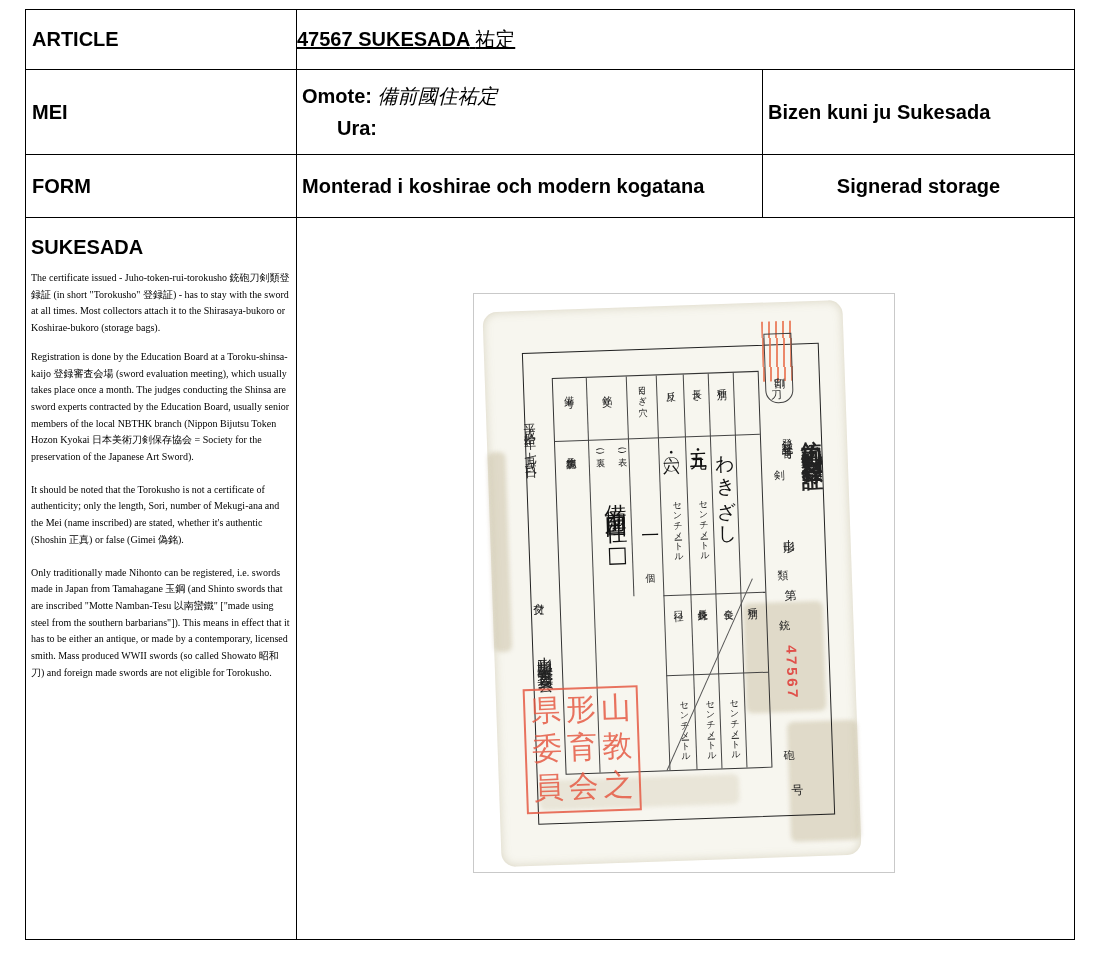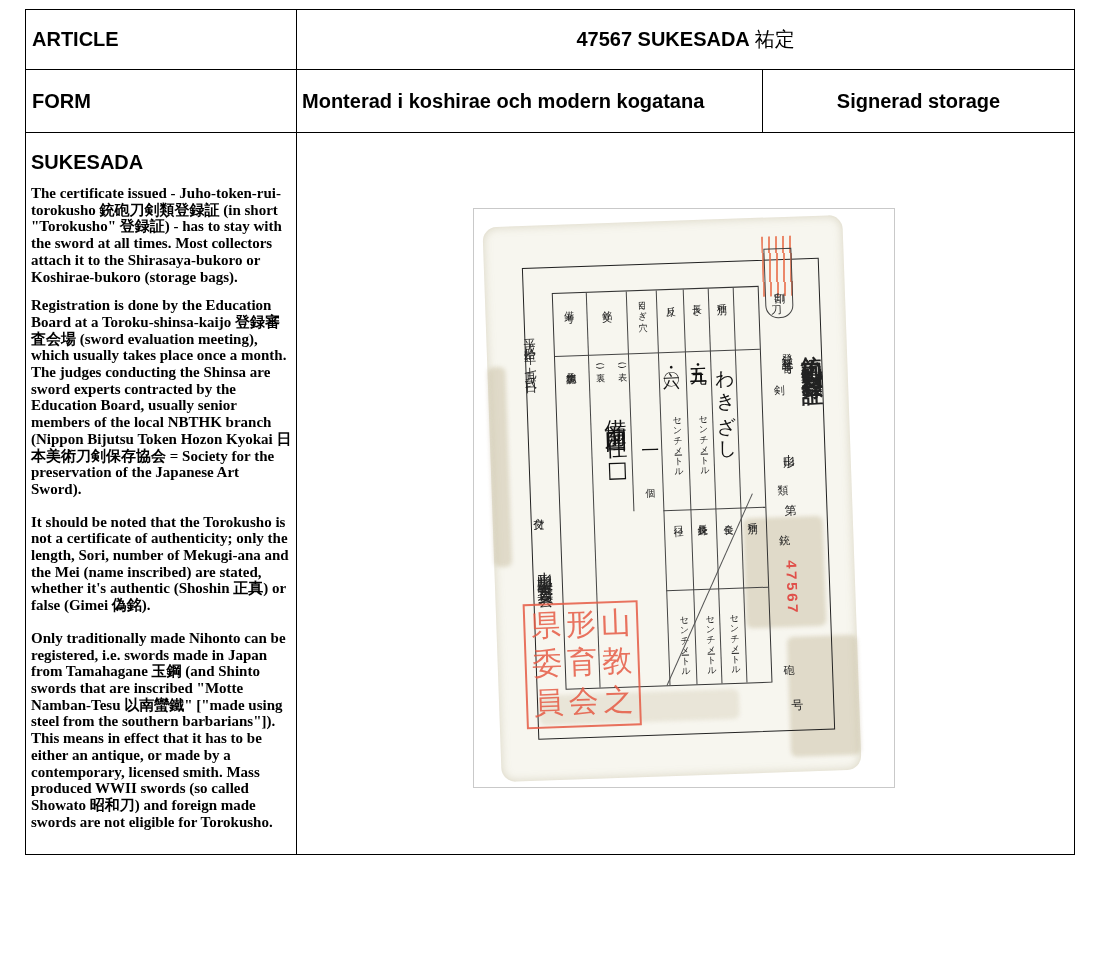--- a/index.html
+++ b/index.html
@@ -9,35 +9,35 @@
   table.spec { border-collapse: collapse; width: 1049px; table-layout: fixed; }
   table.spec td { border: 1.5px solid #000; padding: 0; vertical-align: middle; }
 
   .label { font-family: "Liberation Sans", sans-serif; font-weight: bold; font-size: 20px; padding-left: 6px !important; }
 
   tr.r-article { height: 60px; }
   tr.r-mei { height: 85px; }
   tr.r-form { height: 63px; }
   tr.r-body { height: 722px; }
 
-  .article-val { text-align: center; font-weight: bold; font-size: 20px; }
+  .article-val { font-weight: bold; font-size: 20px; text-decoration: underline; }
   .article-val .kanji { font-weight: normal; }
 
   .mei-cell { padding-left: 5px !important; }
   .mei-line { font-weight: bold; font-size: 20px; line-height: 34px; }
   .mei-line .jp { font-weight: normal; font-style: italic; }
   .mei-ura { padding-left: 35px; margin-top: -2px; }
 
   .mei-romaji { font-weight: bold; font-size: 20px; padding-left: 5px !important; }
   .form-val { font-weight: bold; font-size: 20px; padding-left: 5px !important; }
   .form-habaki { font-weight: bold; font-size: 20px; text-align: center; }
 
   td.toro { vertical-align: top !important; padding: 18px 4px 0 5px !important; }
   .toro-title { font-family: "Liberation Sans", sans-serif; font-weight: bold; font-size: 20px; margin: 0 0 4px 0; line-height: 22px; }
-  .toro-p { font-family: "Liberation Serif", serif; font-size: 15px; line-height: 16.7px; margin: 12px 0 16px 0; font-weight: bold; }
+  .toro-p { font-family: "Liberation Serif", serif; font-size: 10px; line-height: 16.7px; margin: 12px 0 16px 0; }
 
   td.img-cell { vertical-align: top !important; position: relative; }
 
   .cert { position: absolute; left: 176px; top: 75px; width: 420px; height: 578px; border: 1px solid #c9c9c9; background: #fff; overflow: hidden; }
   .card { position: absolute; left: 18px; top: 12px; width: 360px; height: 555px; background: #f7f6ef; border-radius: 14px; transform: rotate(-2deg); box-shadow: inset 0 0 10px rgba(160,150,110,0.35); }
   .stain { position: absolute; background: rgba(180,165,130,0.35); border-radius: 6px; filter: blur(2px); }
   .frame { position: absolute; left: 38px; top: 42px; width: 295px; height: 470px; border: 1px solid #222; }
   .inner { position: absolute; left: 28px; top: 25px; width: 205px; height: 395px; border: 1px solid #333; }
   .vcol { position: absolute; writing-mode: vertical-rl; font-family: "DejaVu Sans", sans-serif; color: #222; letter-spacing: 2px; }
   .vline { position: absolute; top: 0; bottom: 0; border-left: 1px solid #444; }
@@ -62,20 +62,34 @@
 
     <tbody>
         <tr class="r-article">
       <td class="label">ARTICLE</td>
       <td colspan="2" class="article-val">
         <span>47567 SUKESADA</span>
         <span class="kanji">祐定</span>
       </td>
     </tr>
 
+    <tr class="r-mei">
+      <td class="label">MEI</td>
+      <td class="mei-cell">
+        <div class="mei-line">
+          <span>Omote:</span>
+          <span class="jp">備前國住祐定</span>
+        </div>
+        <div class="mei-line mei-ura">
+          <span>Ura:</span>
+          <span class="jp"></span>
+        </div>
+      </td>
+      <td class="mei-romaji">Bizen kuni ju Sukesada</td>
+    </tr>
 
     <tr class="r-form">
       <td class="label">FORM</td>
       <td class="form-val">Monterad i koshirae och modern kogatana</td>
       <td class="form-habaki">Signerad storage</td>
     </tr>
 
     <tr class="r-body">
       <td class="toro">
         <div class="toro-title">SUKESADA</div>

